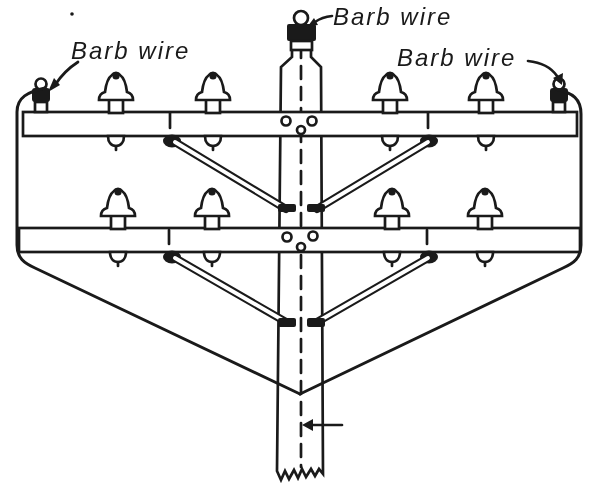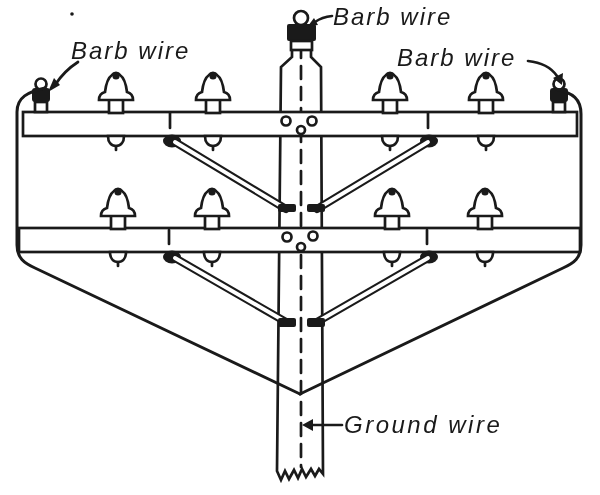--- a/index.html
+++ b/index.html
@@ -150,14 +150,13 @@
     <line x1="342" y1="425" x2="311" y2="425" class="ln"></line>
     <polygon class="if" points="302,425 313,419 313,431"></polygon>
   </g>
 
   <circle cx="72" cy="14" r="1.8" class="if"></circle>
 </svg>
 
   <div class="lbl" style="left:71px; top:37px;">Barb wire</div>
   <div class="lbl" style="left:333px; top:3px;">Barb wire</div>
   <div class="lbl" style="left:397px; top:44px;">Barb wire</div>
-  <div class="lbl" style="left:344px; top:411px; letter-spacing:2.5px;">Ground wire</div>
 </div>
 
 </body></html>

